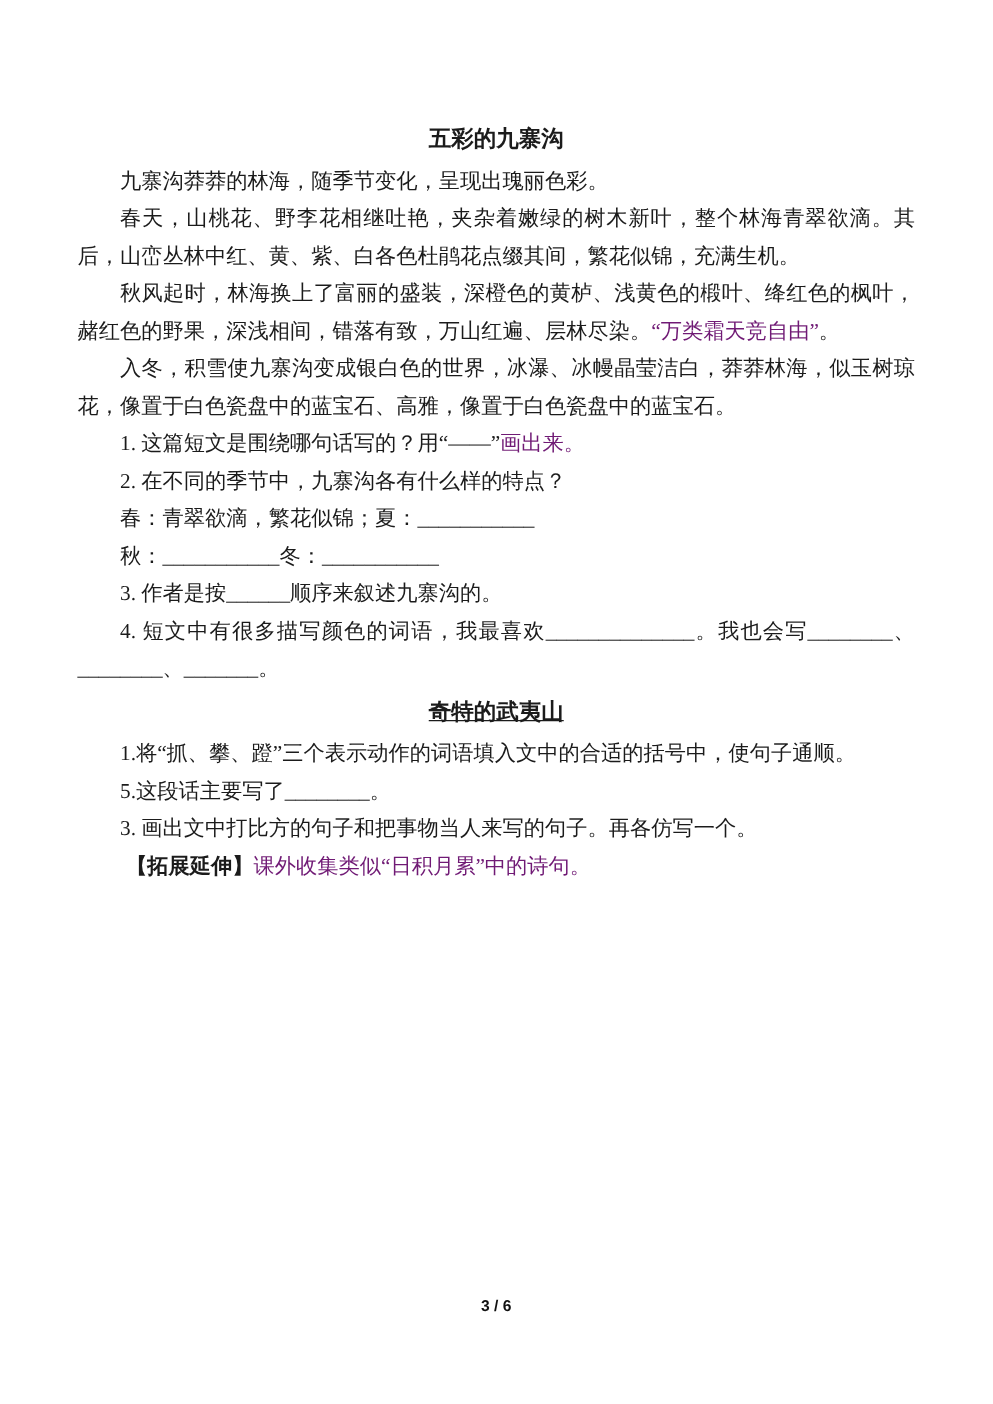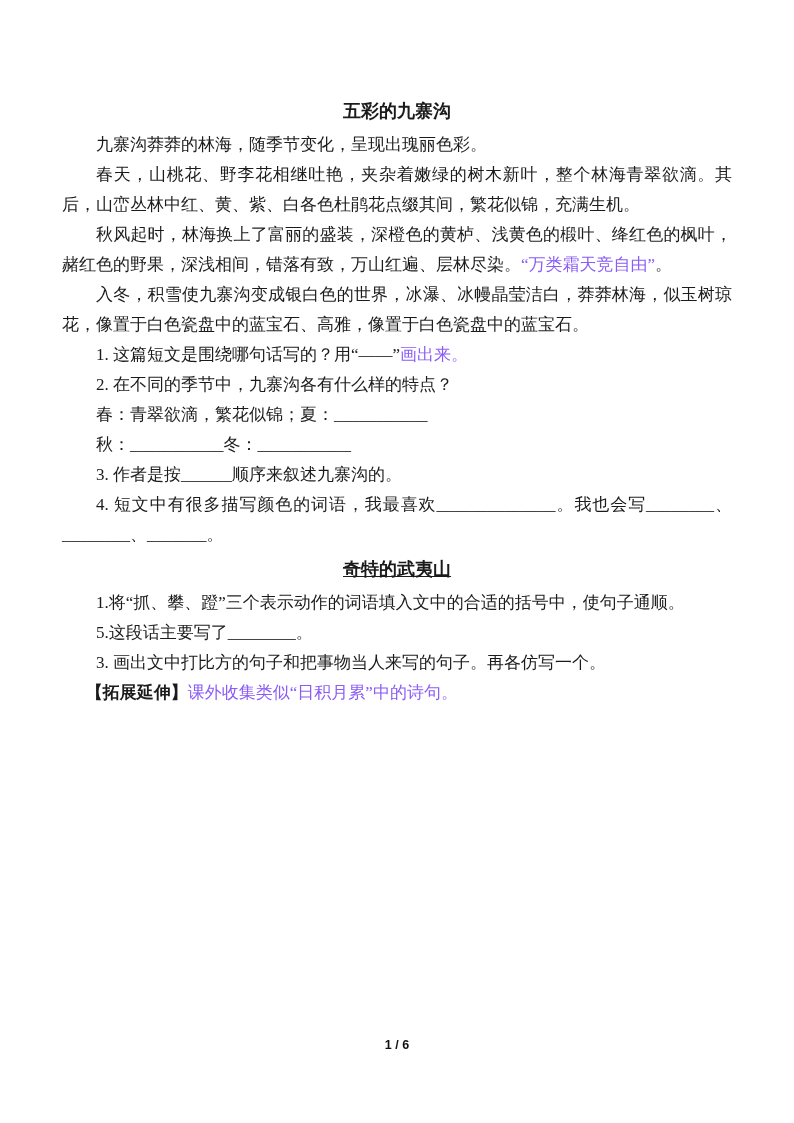--- a/index.html
+++ b/index.html
@@ -33,29 +33,30 @@
   }
   .title.second {
     margin-top: 4px;
     text-decoration: underline;
   }
   .para {
     margin: 0;
     text-indent: 2em;
   }
   .gray {
-    color: #8b5cf6;
+    color: #701a75;
   }
   .ext-line {
     margin: 0;
     text-indent: 1.4em;
   }
   .ext-label {
     font-weight: bold;
     font-family: Liberation Serif, serif;
+    margin-left: 15px;
   }
   .footer {
     position: absolute;
     left: 0;
     right: 0;
     bottom: 70px;
     text-align: center;
     font-family: "Liberation Sans", "DejaVu Sans", sans-serif;
     font-size: 12.5px;
     font-weight: bold;
@@ -84,15 +85,15 @@
 
   <h2 class="title second">奇特的武夷山</h2>
 
 
   <p class="para">1.将“抓、攀、蹬”三个表示动作的词语填入文中的合适的括号中，使句子通顺。</p>
   <p class="para">5.这段话主要写了________。</p>
   <p class="para">3. 画出文中打比方的句子和把事物当人来写的句子。再各仿写一个。</p>
 
   <p class="ext-line"><span class="ext-label">【拓展延伸】</span><span class="gray">课外收集类似“日积月累”中的诗句。</span></p>
 
-  <div class="footer">1 / 6</div>
+  <div class="footer">3 / 6</div>
 
 </div>
 
 </body></html>

